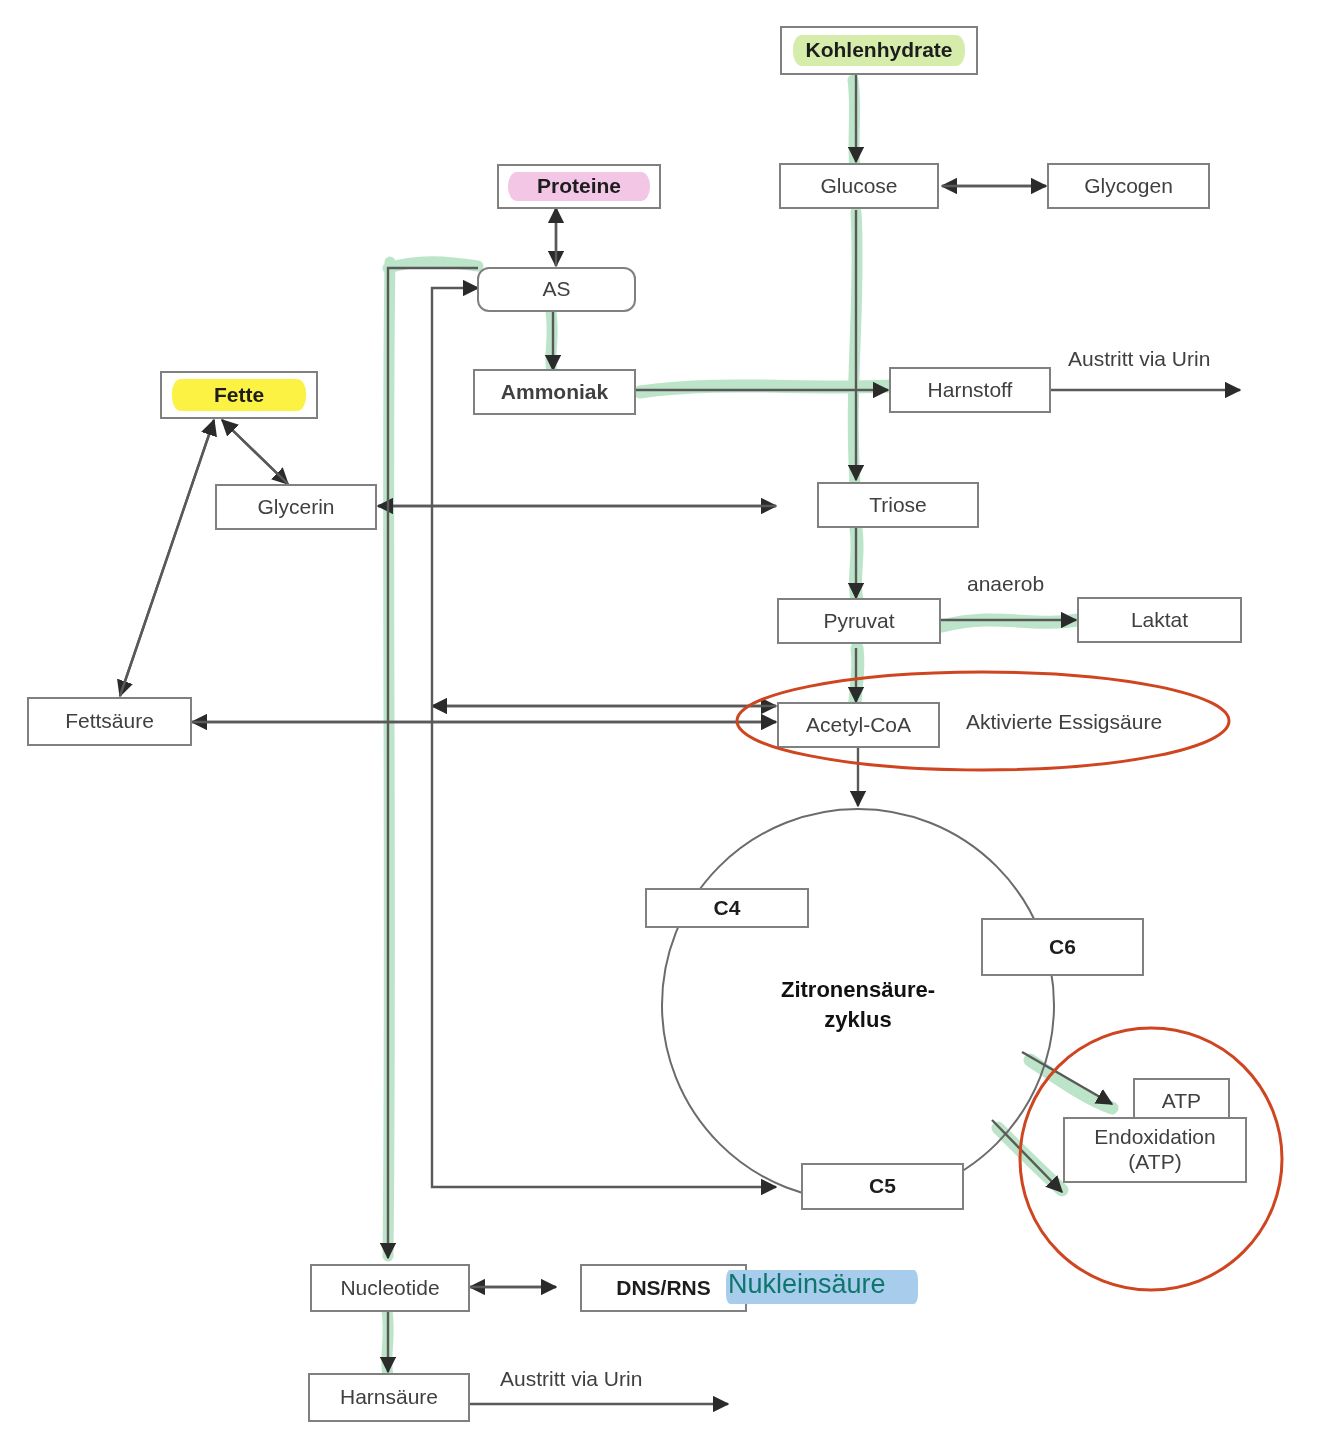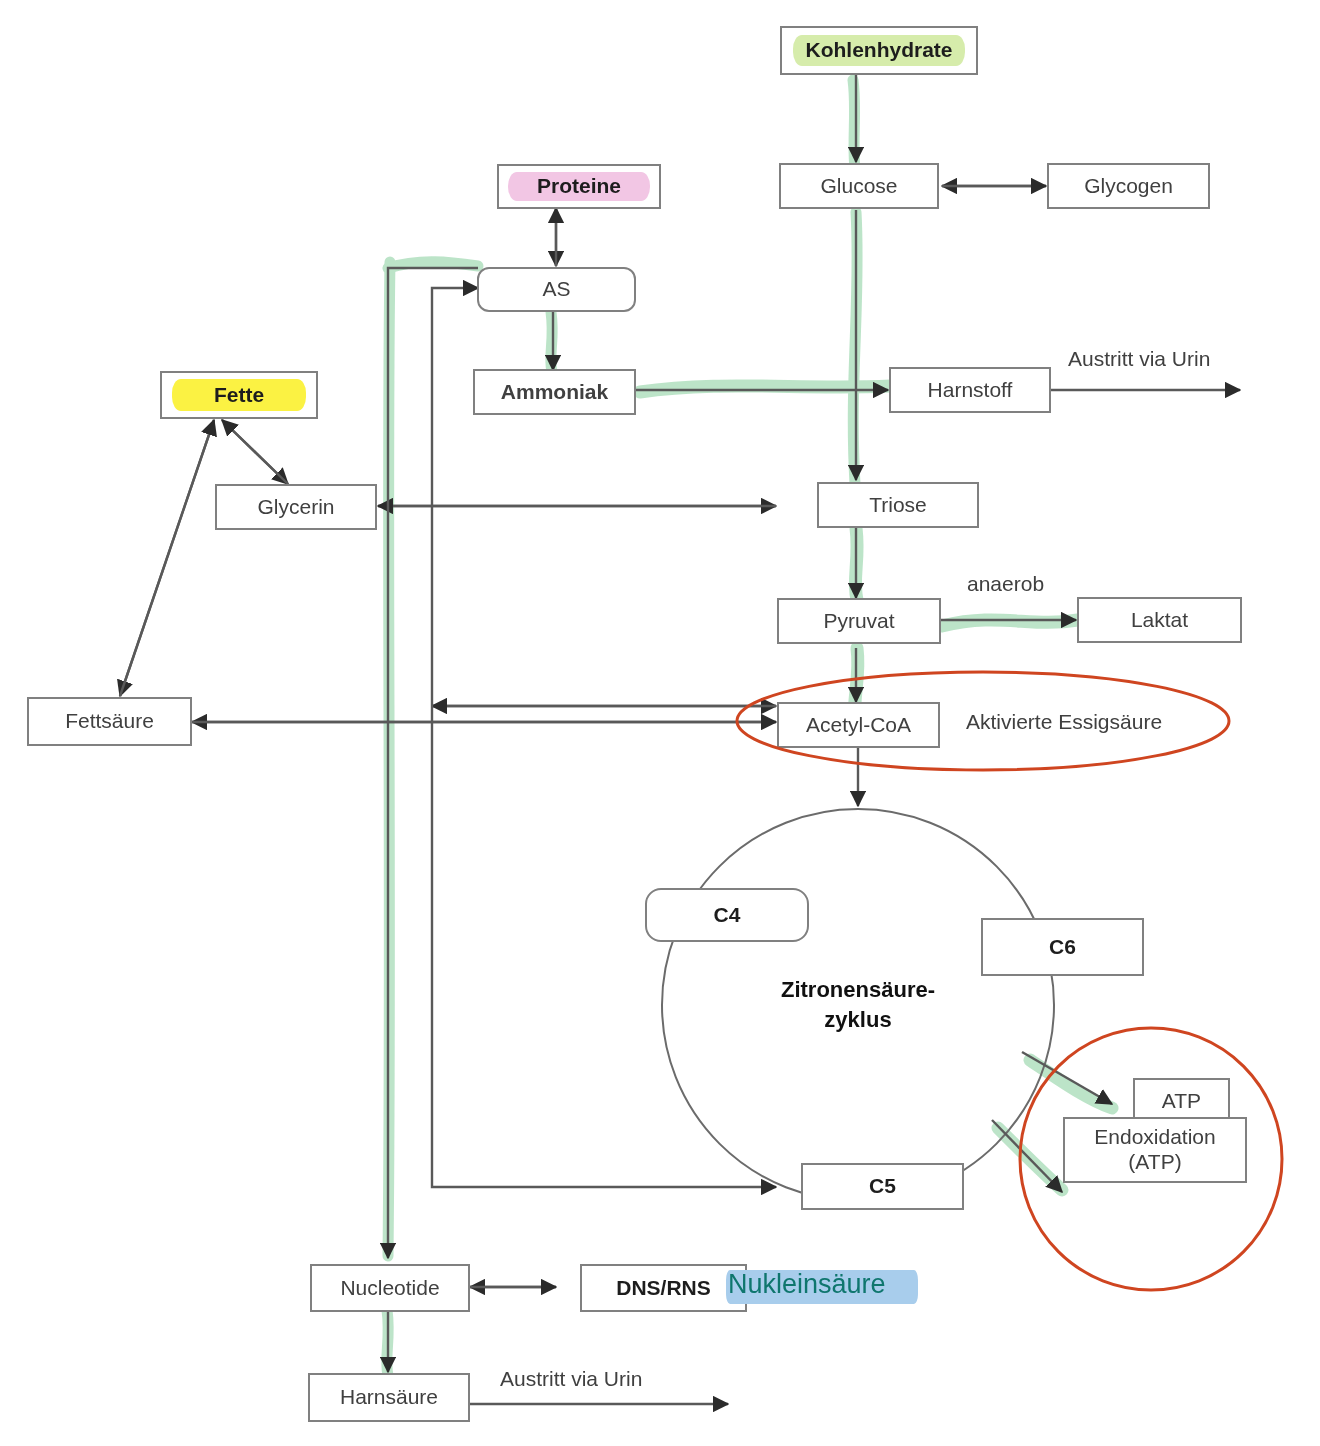--- a/index.html
+++ b/index.html
@@ -210,21 +210,21 @@
   </div>
 
   <div class="node" style="left:1077px;top:597px;width:165px;height:46px;">
     <span class="lbl">Laktat</span>
   </div>
 
   <div class="node" style="left:777px;top:702px;width:163px;height:46px;">
     <span class="lbl">Acetyl-CoA</span>
   </div>
 
-  <div class="node bold" style="left:622px;top:888px;width:164px;height:54px;border-radius:16px;">
+  <div class="node bold" style="left:622px;top:888px;width:164px;height:40px;">
     <span class="lbl">C4</span>
   </div>
 
   <div class="node bold" style="left:958px;top:918px;width:163px;height:58px;">
     <span class="lbl">C6</span>
   </div>
 
   <div class="node bold" style="left:778px;top:1163px;width:163px;height:47px;">
     <span class="lbl">C5</span>
   </div>

